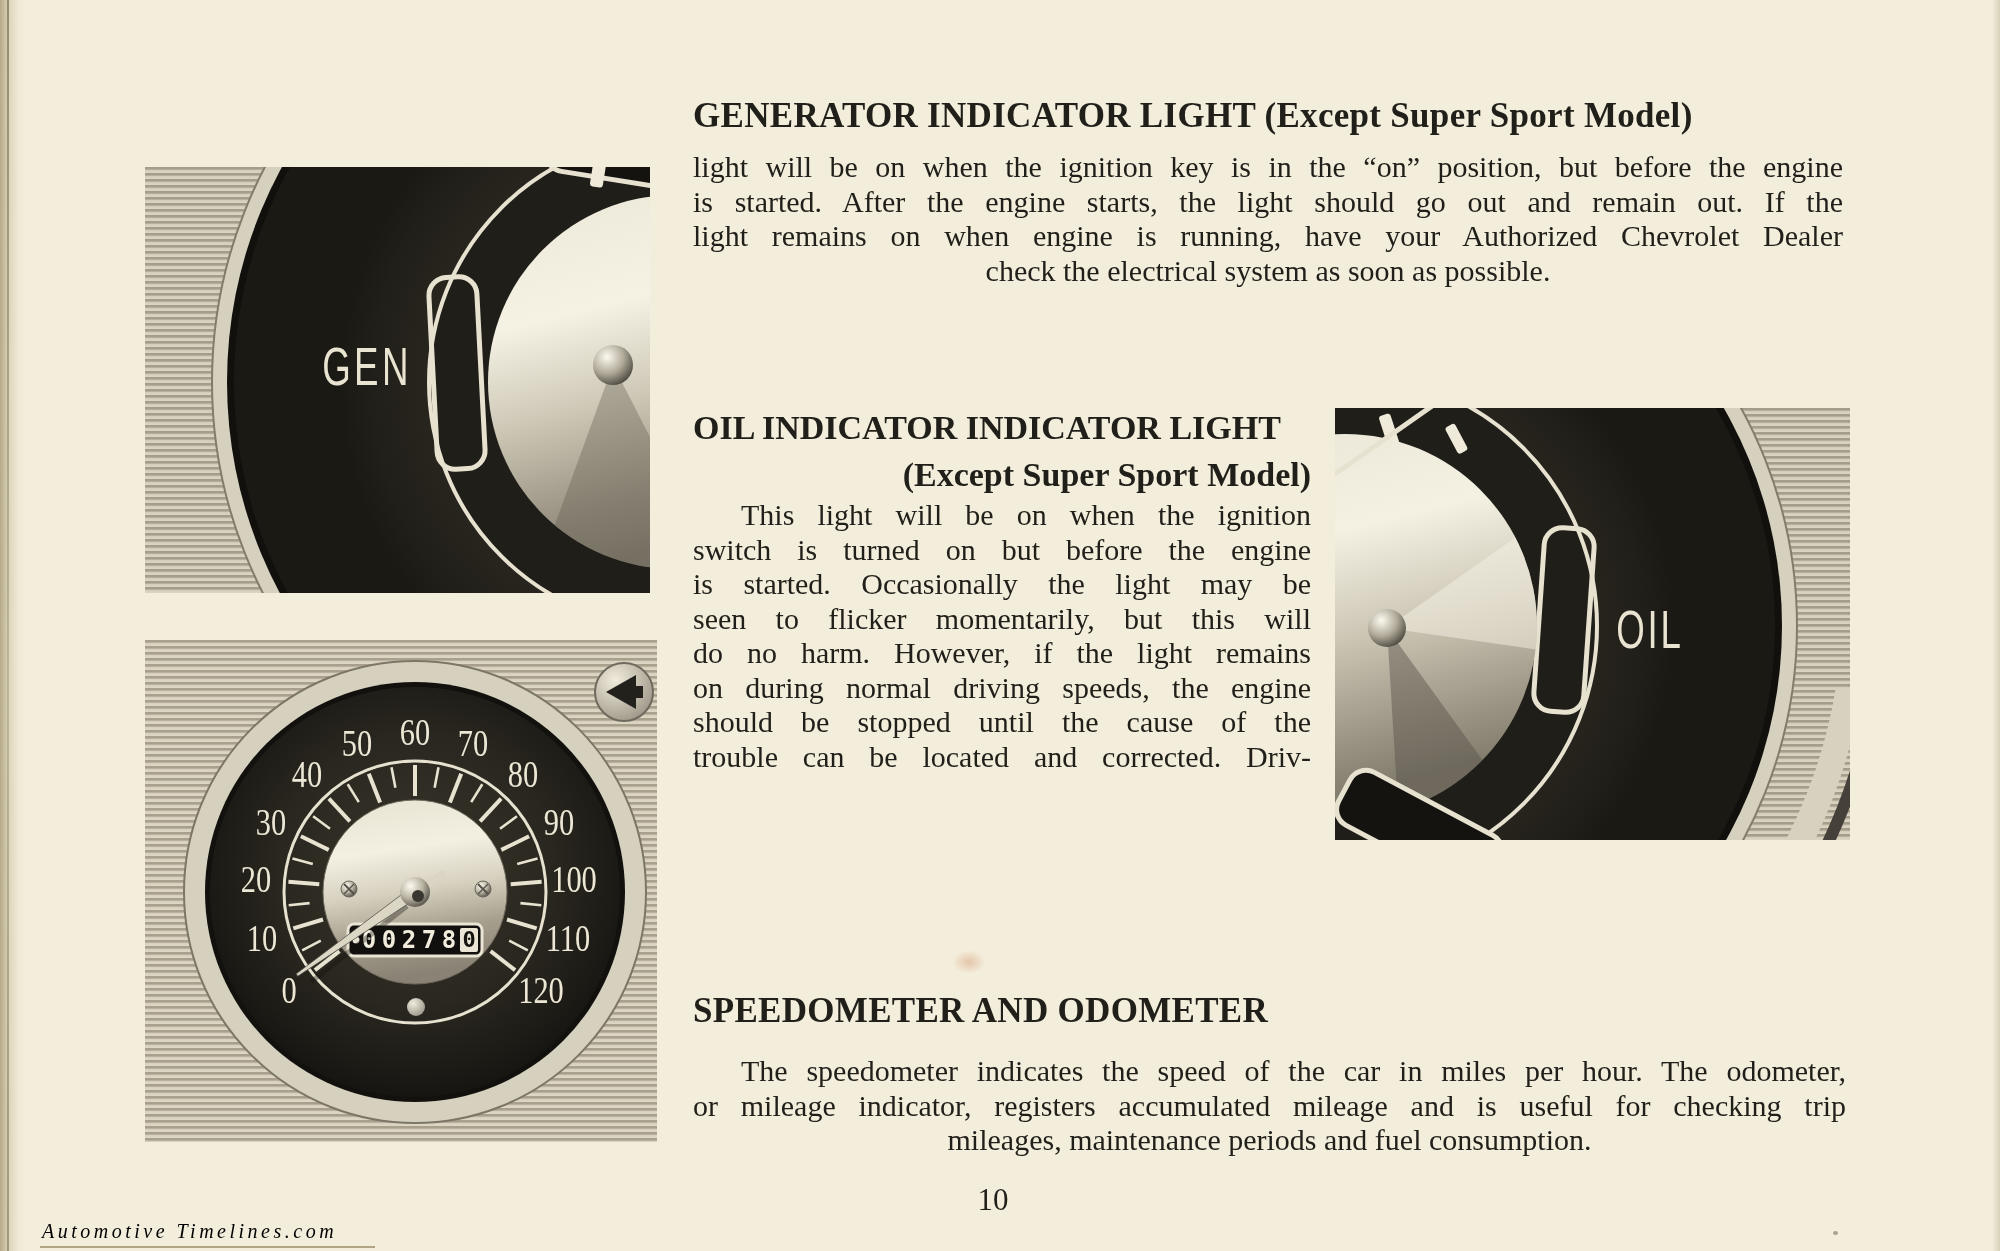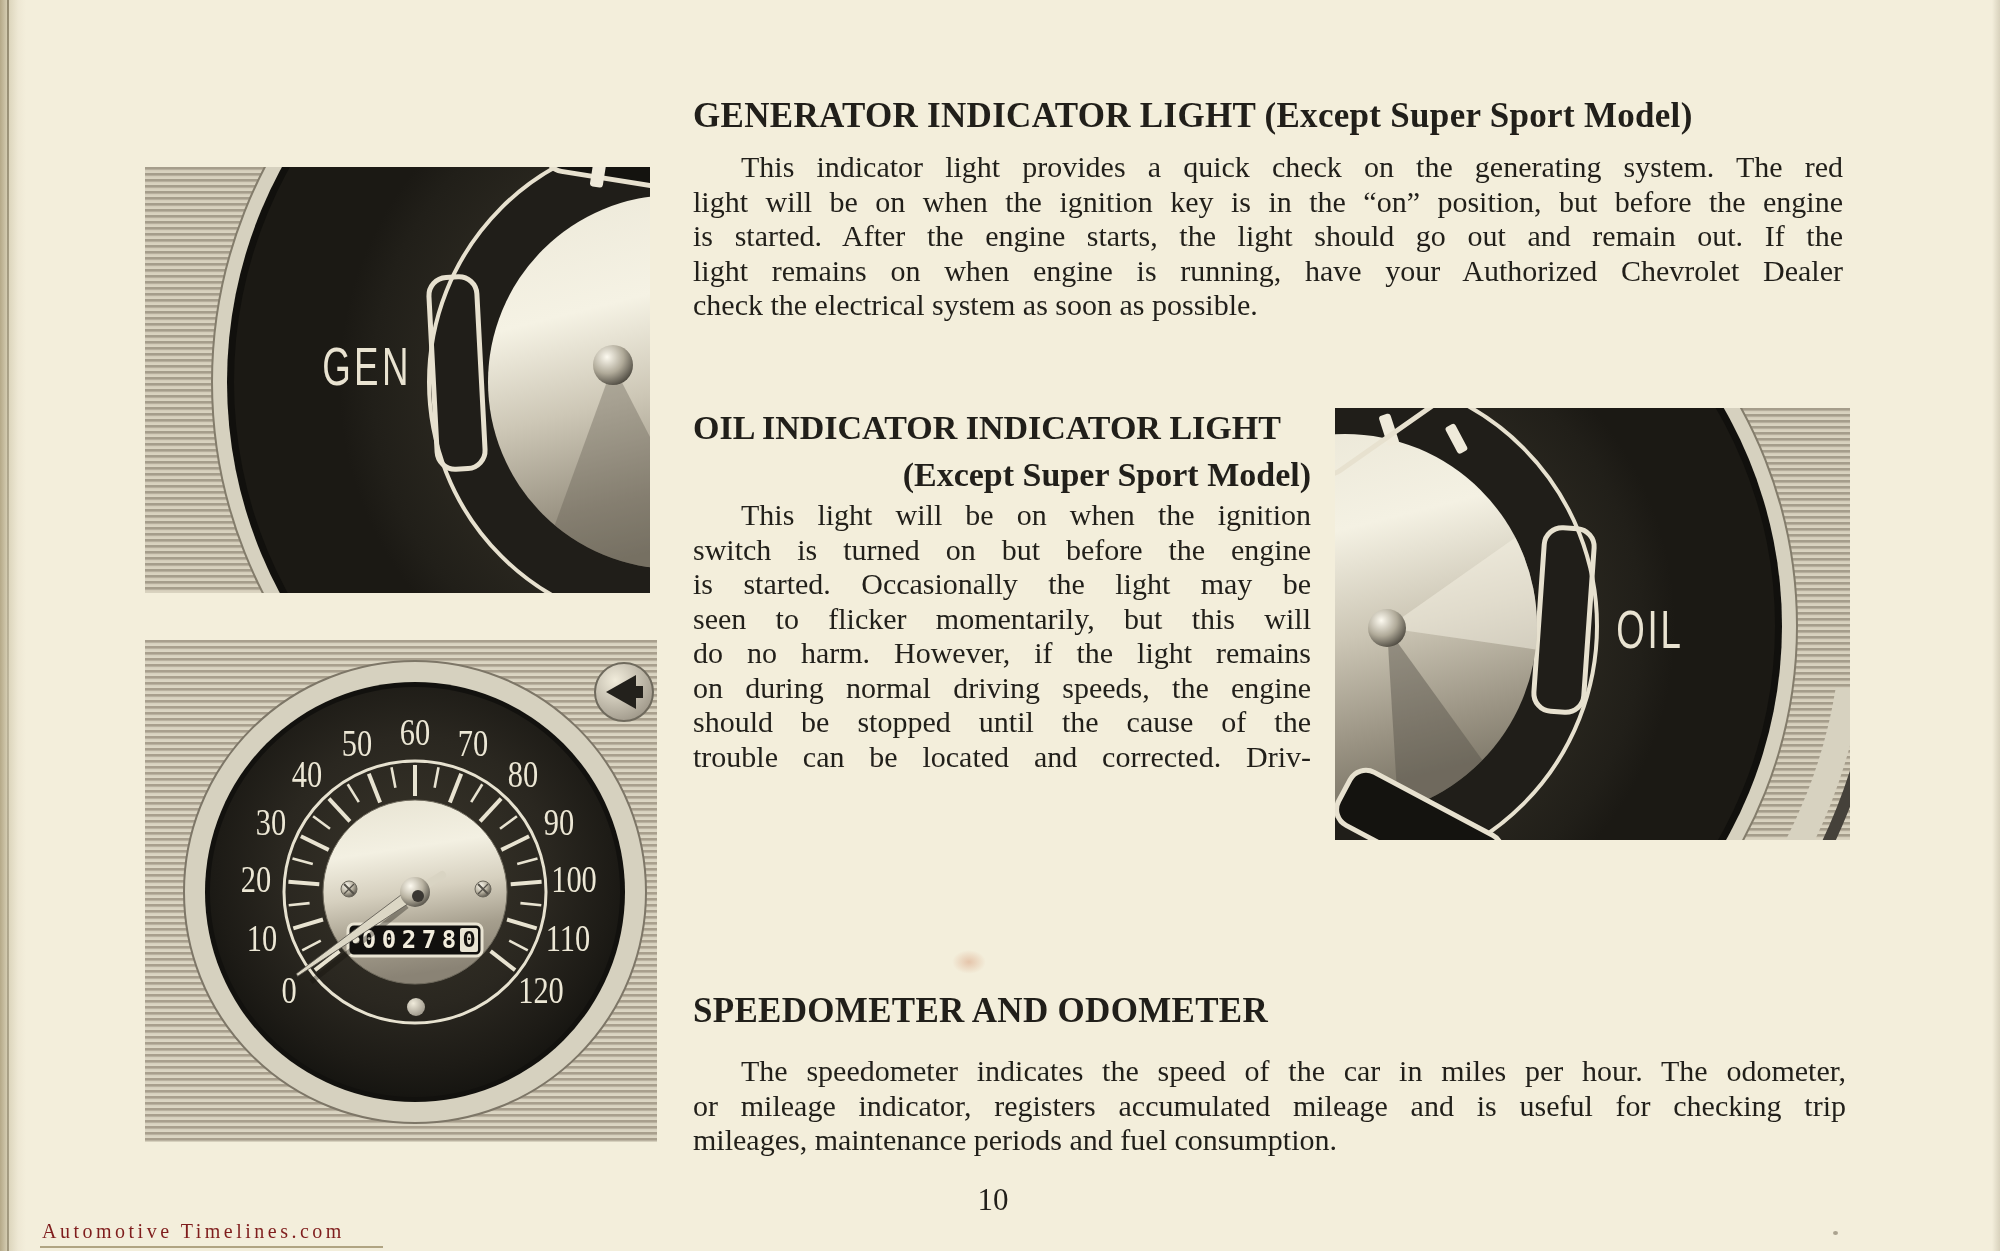--- a/index.html
+++ b/index.html
@@ -10,26 +10,26 @@
   .binding-line{position:absolute;left:7px;top:0;bottom:0;width:2px;
         background:linear-gradient(180deg,rgba(92,82,56,.55),rgba(92,82,56,.22) 55%,rgba(92,82,56,.45));}
   .right-shade{position:absolute;right:0;top:0;bottom:0;width:8px;
         background:linear-gradient(270deg,rgba(120,110,80,.22),rgba(120,110,80,0));}
   .photo{position:absolute;}
   .photo svg{display:block;}
   .headline{position:absolute;font-weight:bold;font-size:35px;letter-spacing:.3px;white-space:nowrap;}
   .para{position:absolute;font-size:30px;}
   .para .ln{text-align:justify;text-align-last:justify;line-height:34.5px;height:34.5px;overflow:visible;}
   .para .ln.first{text-indent:48px;}
-  .para .ln.last{text-align:left;text-align-last:auto;}
+  .para .ln.last{text-align:center;text-align-last:auto;}
   .oil-head{position:absolute;font-weight:bold;font-size:34px;line-height:47px;}
   .oil-head .hl2{text-align:right;}
   .page-num{position:absolute;font-size:31px;text-align:center;width:80px;}
-  .watermark{position:absolute;font-size:20px;letter-spacing:3.5px;
-        color:#7f1d1d;border-bottom:2px solid rgba(154,139,100,.75);padding:0 38px 3px 2px;}
+  .watermark{position:absolute;font-style:italic;font-size:20px;letter-spacing:3.5px;
+        color:#000000;border-bottom:2px solid rgba(154,139,100,.75);padding:0 38px 3px 2px;}
   .fox-spot{position:absolute;border-radius:50%;
         background:radial-gradient(ellipse at center,rgba(206,130,92,.38),rgba(206,130,92,0) 70%);}
   .speck{position:absolute;width:5px;height:4px;border-radius:50%;background:#6e6450;opacity:.55;}
 </style>
 </head>
 <body>
 
 <div class="page">
   <div class="binding"></div>
   <div class="binding-line"></div>
@@ -261,21 +261,20 @@
       <rect x="-40" y="-28" width="175" height="60" rx="18" fill="none" stroke="#e7e1cf" stroke-width="5" transform="rotate(-35 40 5)"></rect>
       <g transform="rotate(28 80 420)">
         <rect x="0" y="390" width="170" height="60" rx="18" fill="#14130f" stroke="#e7e1cf" stroke-width="5"></rect>
       </g>
     </svg>
   </div>
 
   <div class="headline" style="left:693px;top:96px;font-family:Liberation Serif, serif;">GENERATOR INDICATOR LIGHT (Except Super Sport Model)</div>
 
   <div class="para" style="left:693px;top:150px;width:1150px;">
-    <div class="ln first">This indicator light provides a quick check on the generating system. The red</div>
     <div class="ln">light will be on when the ignition key is in the “on” position, but before the engine</div>
     <div class="ln">is started. After the engine starts, the light should go out and remain out. If the</div>
     <div class="ln">light remains on when engine is running, have your Authorized Chevrolet Dealer</div>
     <div class="ln last">check the electrical system as soon as possible.</div>
   </div>
 
   <div class="oil-head" style="left:693px;top:404px;width:618px;">
     <div class="hl1">OIL INDICATOR INDICATOR LIGHT</div>
     <div class="hl2">(Except Super Sport Model)</div>
   </div>

